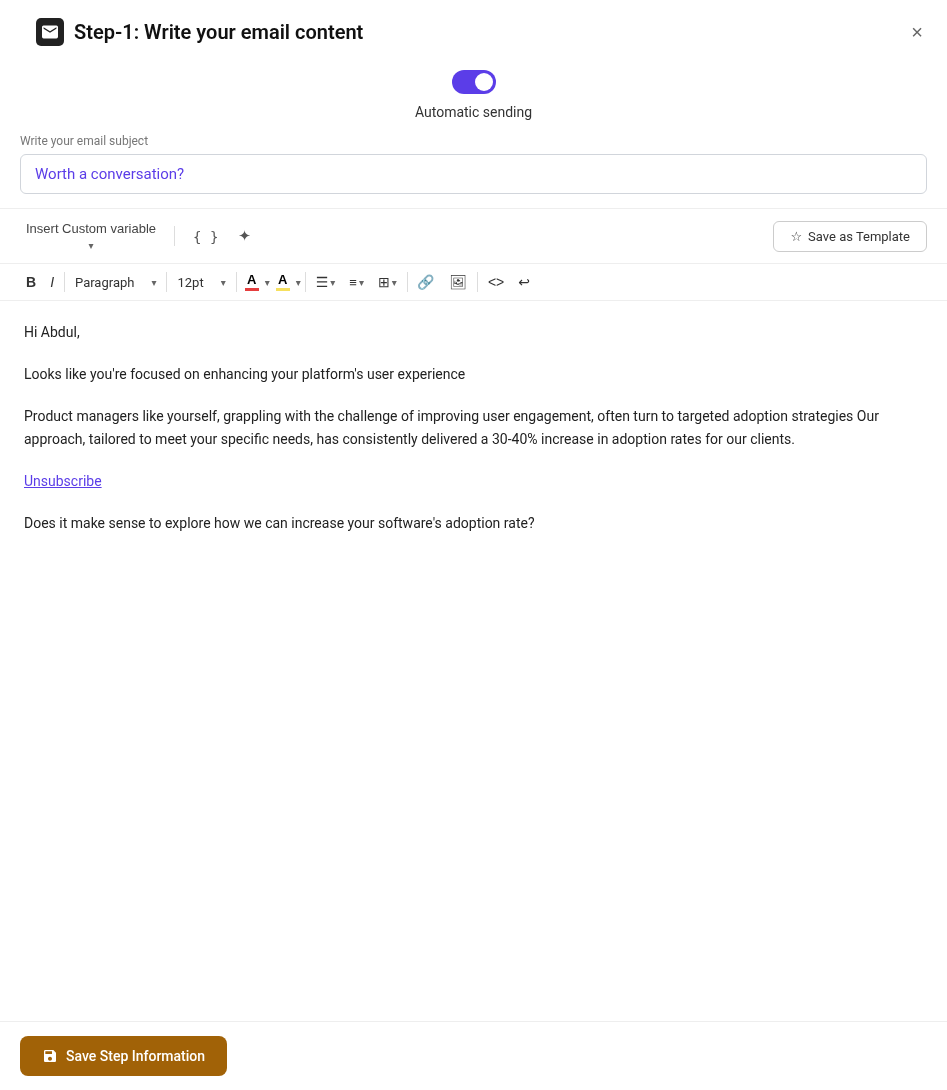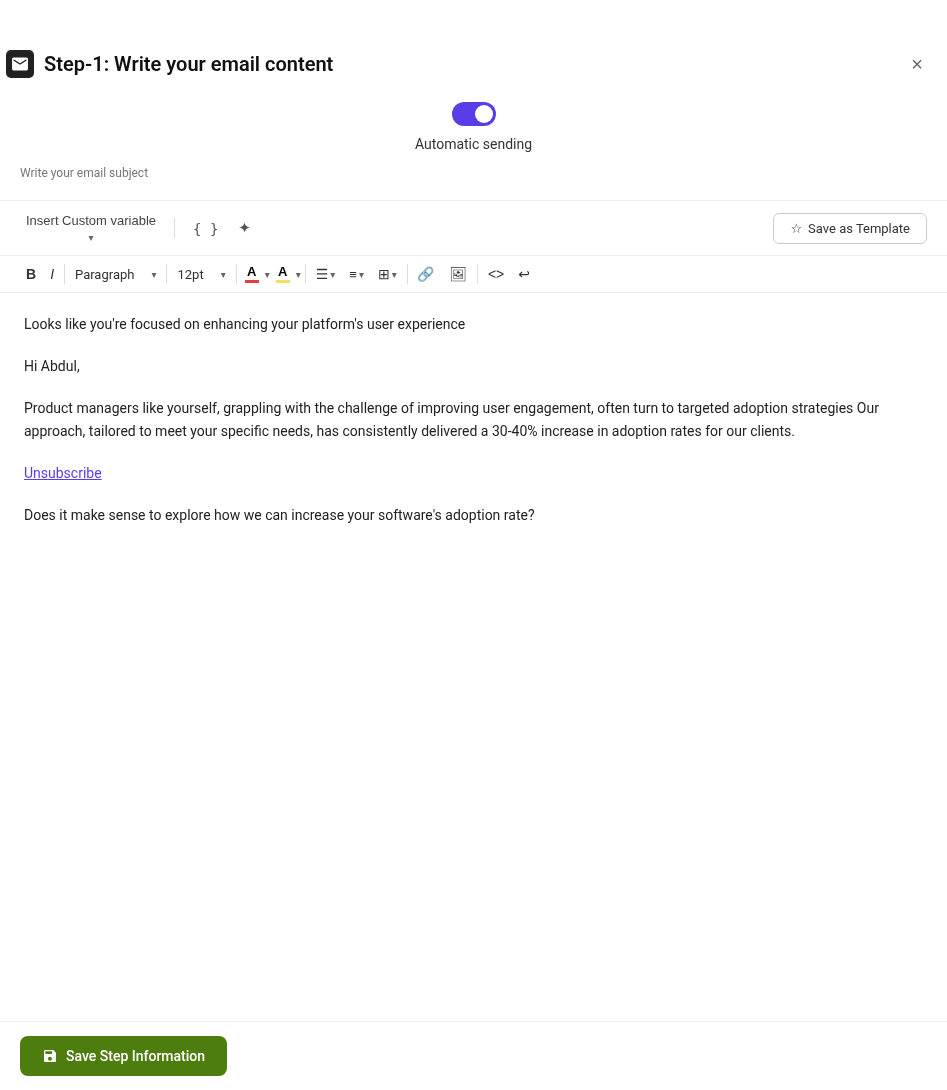--- a/index.html
+++ b/index.html
@@ -10,23 +10,22 @@
       min-height: 1090px;
       position: relative;
       color: #222;
       font-size: 14px;
     }
 
     .header {
       display: flex;
       align-items: center;
       justify-content: space-between;
-      padding: 18px 20px 14px 6px;
+      padding: 18px 20px 14px 36px;
       border-bottom: none;
-      margin-top: 32px;
     }
 
     .header-left {
       display: flex;
       align-items: center;
       gap: 10px;
     }
 
     .header-icon {
       width: 28px;
@@ -273,21 +272,21 @@
       width: 947px;
       background: #fff;
       border-top: 1px solid #eee;
       padding: 14px 20px;
     }
 
     .save-step-btn {
       display: flex;
       align-items: center;
       gap: 8px;
-      background: #4d7c0f;
+      background: #a16207;
       color: white;
       border: none;
       border-radius: 8px;
       padding: 12px 22px;
       font-size: 14px;
       font-weight: 500;
       cursor: pointer;
       font-family: inherit;
     }
 
@@ -312,20 +311,21 @@
   <button class="close-btn">×</button>
 </div>
 
 <div class="toggle-row">
   <div class="toggle"></div>
   <span class="toggle-label">Automatic sending</span>
 </div>
 
 <div class="subject-section">
   <div class="subject-label">Write your email subject</div>
+  <input class="subject-input" type="text" value="Worth a conversation?" style="">
 </div>
 
 <div class="toolbar-top">
   <div class="toolbar-left">
     <button class="custom-var-btn">
       <span>Insert Custom variable</span>
       <span class="chevron">▾</span>
     </button>
     <div style="width:1px;height:20px;background:#ddd;margin:0 4px;"></div>
     <button class="toolbar-icon-btn">
@@ -388,22 +388,22 @@
   <div class="divider-v"></div>
   <button class="fmt-btn">
     <span>&lt;&gt;</span>
   </button>
   <button class="fmt-btn">
     <span>↩</span>
   </button>
 </div>
 
 <div class="email-body" contenteditable="true" style="">
+  <p>Hi Abdul,</p>
   <p>Looks like you're focused on enhancing your platform's user experience</p>
-  <p>Hi Abdul,</p>
   <p>Product managers like yourself, grappling with the challenge of improving user engagement, often turn to targeted adoption strategies Our approach, tailored to meet your specific needs, has consistently delivered a 30-40% increase in adoption rates for our clients.</p>
   <p><a href="#">Unsubscribe</a></p>
   <p>Does it make sense to explore how we can increase your software's adoption rate?</p>
 </div>
 
 <div class="footer">
   <button class="save-step-btn">
     <svg width="16" height="16" viewBox="0 0 24 24" fill="none" xmlns="http://www.w3.org/2000/svg">
       <path d="M17 3H5C3.89 3 3 3.9 3 5v14c0 1.1.89 2 2 2h14c1.1 0 2-.9 2-2V7l-4-4zm-5 16c-1.66 0-3-1.34-3-3s1.34-3 3-3 3 1.34 3 3-1.34 3-3 3zm3-10H5V5h10v4z" fill="white"></path>
     </svg>

